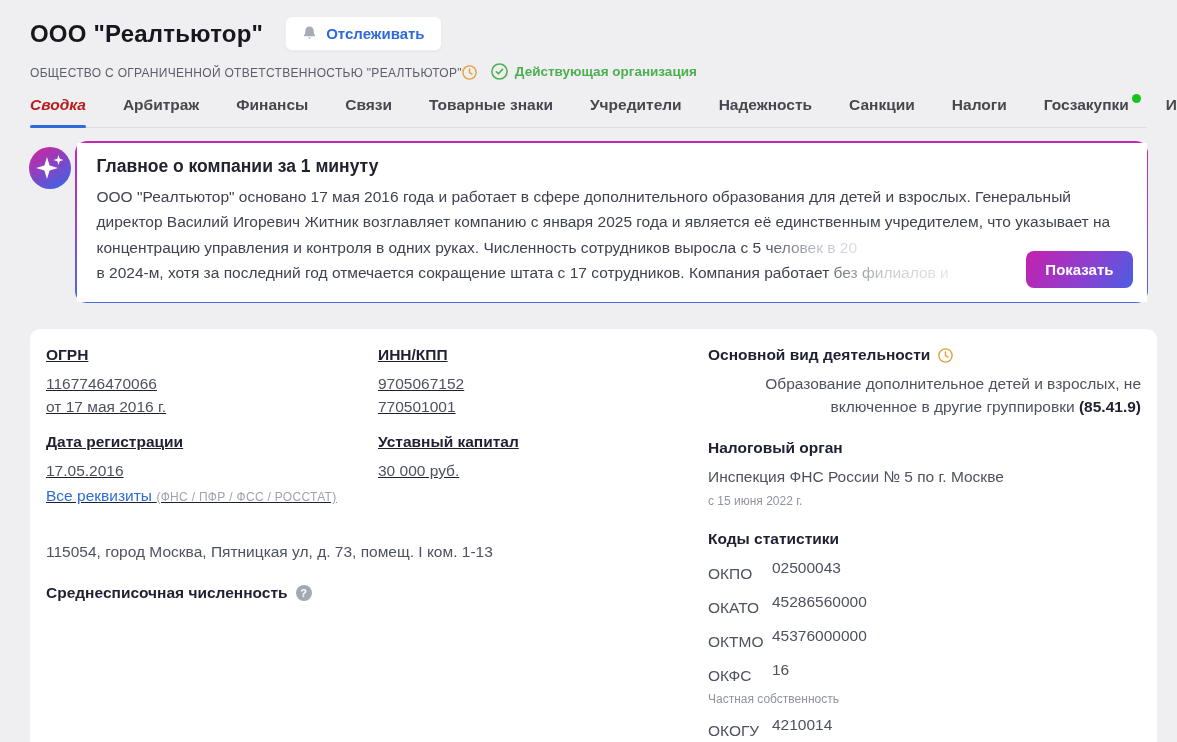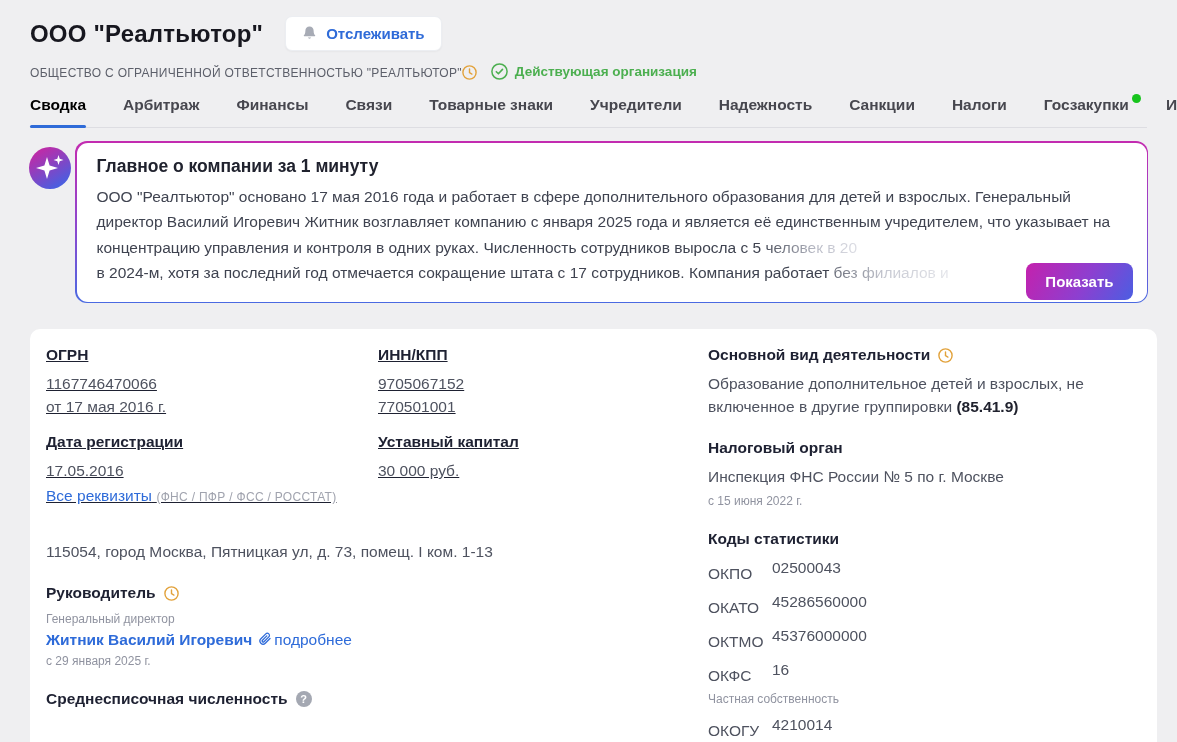--- a/index.html
+++ b/index.html
@@ -32,53 +32,53 @@
 
   
   .tabs {
     display: flex; gap: 37px; margin-top: 16px; padding: 0;
     border-bottom: 1px solid #dddde2;
   }
   .tab {
     font-size: 15.5px; font-weight: 700; color: #47474f;
     padding-bottom: 13px; cursor: pointer; position: relative; white-space: nowrap;
   }
-  .tab.active { color: #000000; }
+  .tab.active { color: #b91c1c; font-style: italic; }
   .tab.active::after {
     content: ""; position: absolute; left: 0; right: 0; bottom: -1px;
     height: 3px; background: #2f6bd8; border-radius: 2px;
   }
   .tab .dot {
     position: absolute; top: -2px; right: -12px; width: 9px; height: 9px;
     background: #17c41d; border-radius: 50%;
   }
 
   
   .ai-wrap { position: relative; margin: 13px 29px 0 75px; }
   .ai-border {
     background: linear-gradient(180deg, #c32bb0 0%, #8a48cf 55%, #4a6ae2 100%);
     border-radius: 12px; padding: 1.5px;
   }
   .ai-box {
-    background: #ffffff; border-radius: 11px; padding: 13px 20px 16px 20px;
+    background: #ffffff; border-radius: 0; padding: 13px 20px 16px 20px;
     position: relative; min-height: 148px;
   }
   .ai-icon { position: absolute; left: -47px; top: 5px; width: 44px; height: 44px; }
   .ai-title { font-size: 17.5px; font-weight: 700; color: #20222e; margin-bottom: 7px; }
   .ai-text { font-size: 15.5px; line-height: 25.5px; color: #3f4350; max-width: 1060px; }
   .fade-soft {
     background: linear-gradient(90deg, #4a4e5a 0%, #b9bbc6 55%, #dcdde4 100%);
     -webkit-background-clip: text; background-clip: text; color: transparent;
   }
   .fade-hard {
     background: linear-gradient(90deg, #6a6e7a 0%, #c6c8d1 45%, #e4e5ea 100%);
     -webkit-background-clip: text; background-clip: text; color: transparent;
   }
   .show-btn {
-    position: absolute; right: 14px; bottom: 2px;
+    position: absolute; right: 14px; bottom: 14px;
     background: linear-gradient(120deg, #c421ad 0%, #8d3fd0 55%, #4b5ee2 100%);
     color: #ffffff; font-size: 15px; font-weight: 700;
     border: none; border-radius: 8px; padding: 10px 19px; cursor: pointer;
     font-family: inherit;
   }
 
   
   .card {
     margin: 26px 20px 0 30px; width: 1127px; min-height: 430px;
     background: #ffffff; border-radius: 10px; padding: 17px 16px 24px 16px;
@@ -102,21 +102,21 @@
   .help-ic {
     width: 16px; height: 16px; border-radius: 50%; background: #a4a8b2;
     color: #fff; font-size: 11px; font-weight: 700; display: inline-flex;
     align-items: center; justify-content: center; cursor: pointer;
   }
   .clip-ic { width: 14px; height: 14px; margin: 0 2px -1px 6px; }
 
   .codes-row { display: flex; font-size: 15.5px; color: #4e525f; line-height: 22px; margin-bottom: 6px; }
   .codes-row .c { width: 64px; flex: 0 0 auto; margin-top: 6px; }
   .codes-note { margin: -2px 0 7px 0; max-width: 420px; }
-  .act-text { max-width: 440px; }
+  .act-text { max-width: 440px; text-align: right; }
   .act-code { font-weight: 700; color: #20222e; }
   .mb4 { margin-bottom: 4px; }
   .mt20 { margin-top: 21px; }
 </style>
 </head>
 <body>
 
 <div class="page">
 
   <div class="header">
@@ -211,36 +211,20 @@
         <div class="item">
           <div class="label">Уставный капитал</div>
           <div class="val">30 000 руб.</div>
         </div>
       </div>
 
       <div class="item mt20">
         <div class="val">115054, город Москва, Пятницкая ул, д. 73, помещ. I ком. 1-13</div>
       </div>
 
-      <div class="item mt20">
-        <div class="label">
-          <span>Руководитель</span>
-          <svg class="clock-ic" viewBox="0 0 15 15">
-            <circle cx="7.5" cy="7.5" r="6.6" fill="none" stroke="#e2a23b" stroke-width="1.4"></circle>
-            <path d="M7.5 4v3.7l2.4 1.4" fill="none" stroke="#e2a23b" stroke-width="1.4" stroke-linecap="round"></path>
-          </svg>
-        </div>
-        <div class="muted mb4">Генеральный директор</div>
-        <div class="mb4">
-          <a class="bold-name lnk">Житник Василий Игоревич</a><svg class="clip-ic" viewBox="0 0 14 14">
-              <path d="M12 6.5 7.3 11.2a3.1 3.1 0 0 1-4.4-4.4L7.8 1.9a2.1 2.1 0 0 1 3 3L6 9.7a1 1 0 0 1-1.5-1.5l4.3-4.3" fill="none" stroke="#2e6bd9" stroke-width="1.3" stroke-linecap="round"></path>
-            </svg><a class="lnk">подробнее</a>
-        </div>
-        <div class="muted">с 29 января 2025 г.</div>
-      </div>
 
       <div class="item mt20">
         <div class="label">
           <span>Среднесписочная численность</span>
           <span class="help-ic">?</span>
         </div>
 
       </div>
 
     </div>

